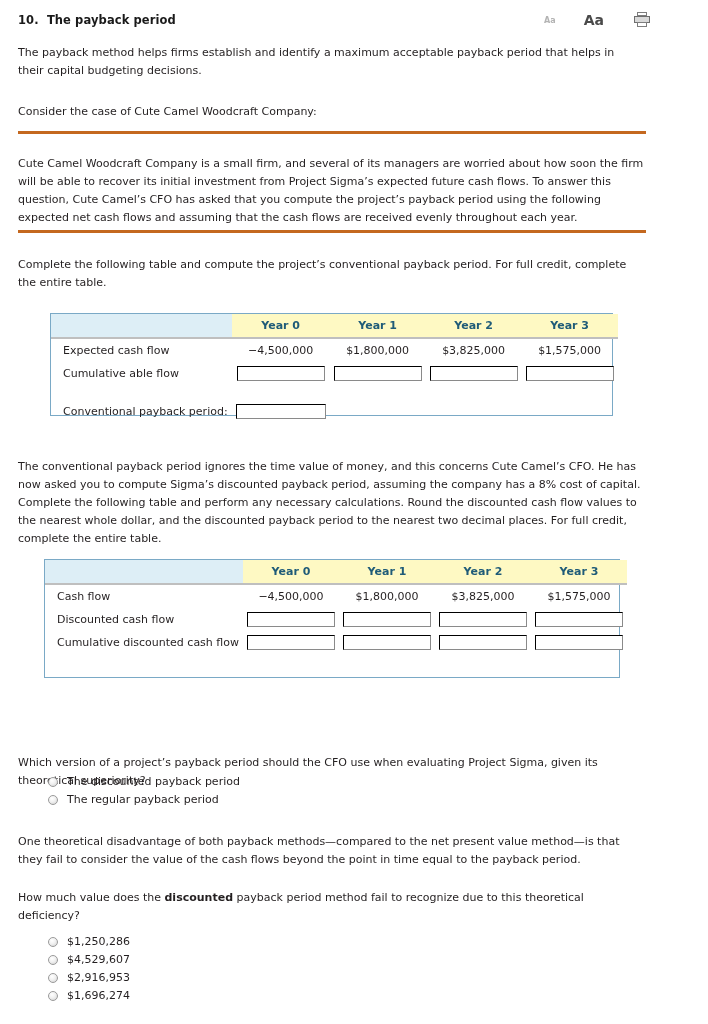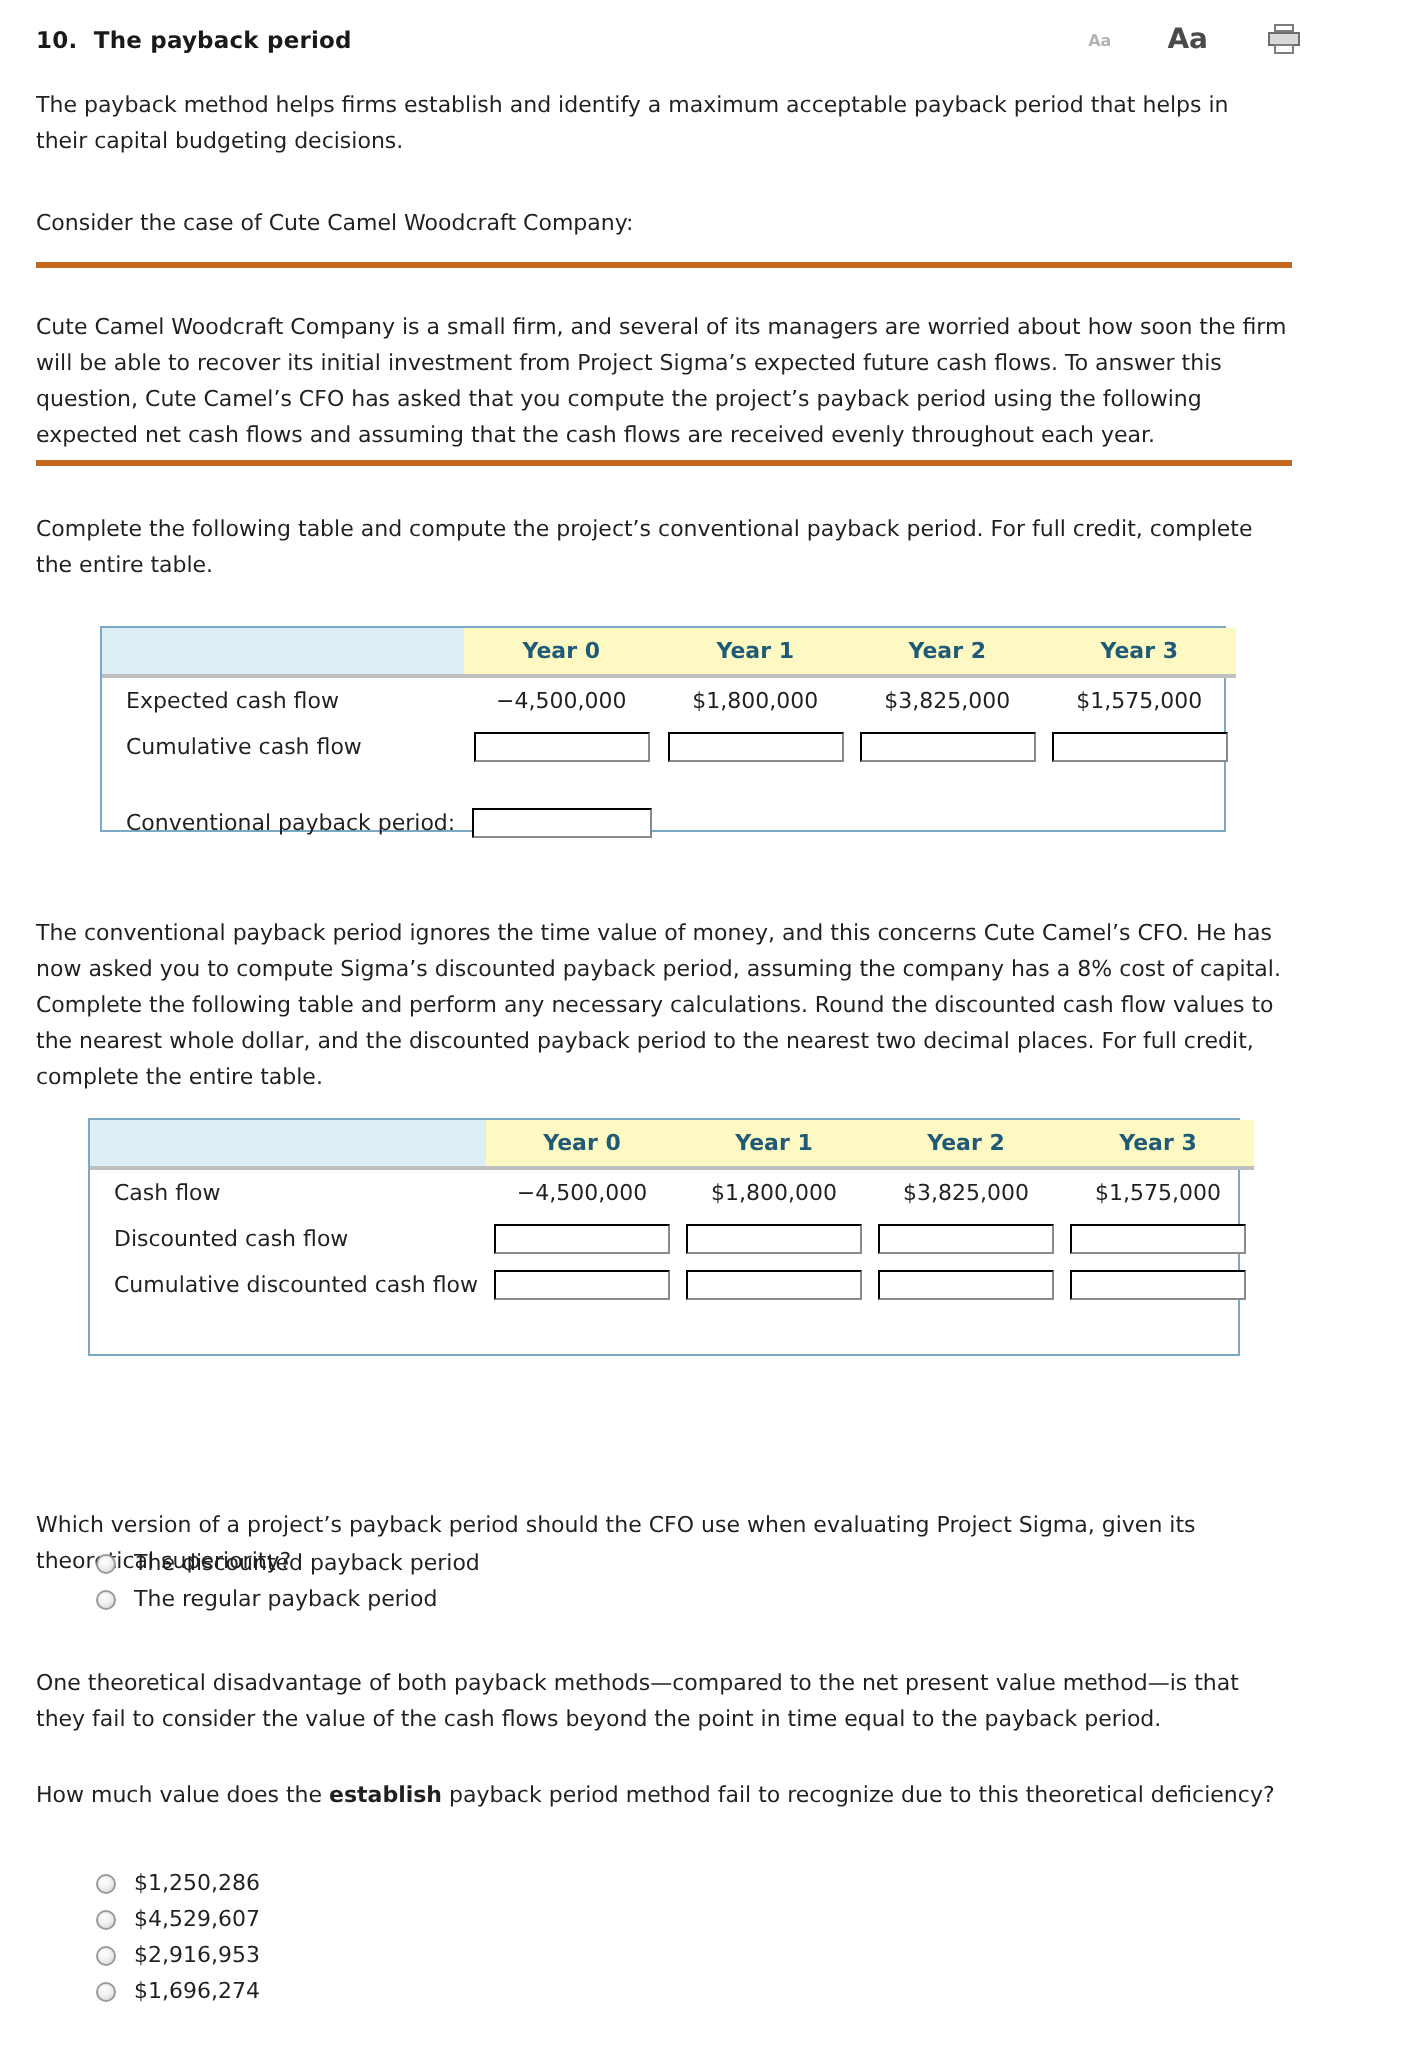--- a/index.html
+++ b/index.html
@@ -253,21 +253,21 @@
       </thead>
       <tbody>
         <tr>
           <td class="rowlabel">Expected cash flow</td>
           <td>−4,500,000</td>
           <td>$1,800,000</td>
           <td>$3,825,000</td>
           <td>$1,575,000</td>
         </tr>
         <tr>
-          <td class="rowlabel">Cumulative cash flow</td>
+          <td class="rowlabel">Cumulative able flow</td>
           <td>
             <span class="inputbox"></span>
           </td>
           <td>
             <span class="inputbox"></span>
           </td>
           <td>
             <span class="inputbox"></span>
           </td>
           <td>
@@ -363,21 +363,21 @@
       <span class="radio"></span>
       <span class="opt-label">The regular payback period</span>
     </li>
   </ul>
 
   <div class="block" style="top:833px; width:628px;">
     <p class="body-text">One theoretical disadvantage of both payback methods—compared to the net present value method—is that they fail to consider the value of the cash flows beyond the point in time equal to the payback period.</p>
   </div>
 
   <div class="block" style="top:889px; width:628px;">
-    <p class="body-text"><span>How much value does the </span><b class="inline-bold">establish</b><span> payback period method fail to recognize due to this theoretical deficiency?</span></p>
+    <p class="body-text"><span>How much value does the </span><b class="inline-bold">discounted</b><span> payback period method fail to recognize due to this theoretical deficiency?</span></p>
   </div>
 
   <ul class="opt-list" style="position:absolute; left:36px; top:921px;">
     <li class="opt-row">
       <span class="radio"></span>
       <span class="opt-label">$1,250,286</span>
     </li>
     <li class="opt-row">
       <span class="radio"></span>
       <span class="opt-label">$4,529,607</span>

